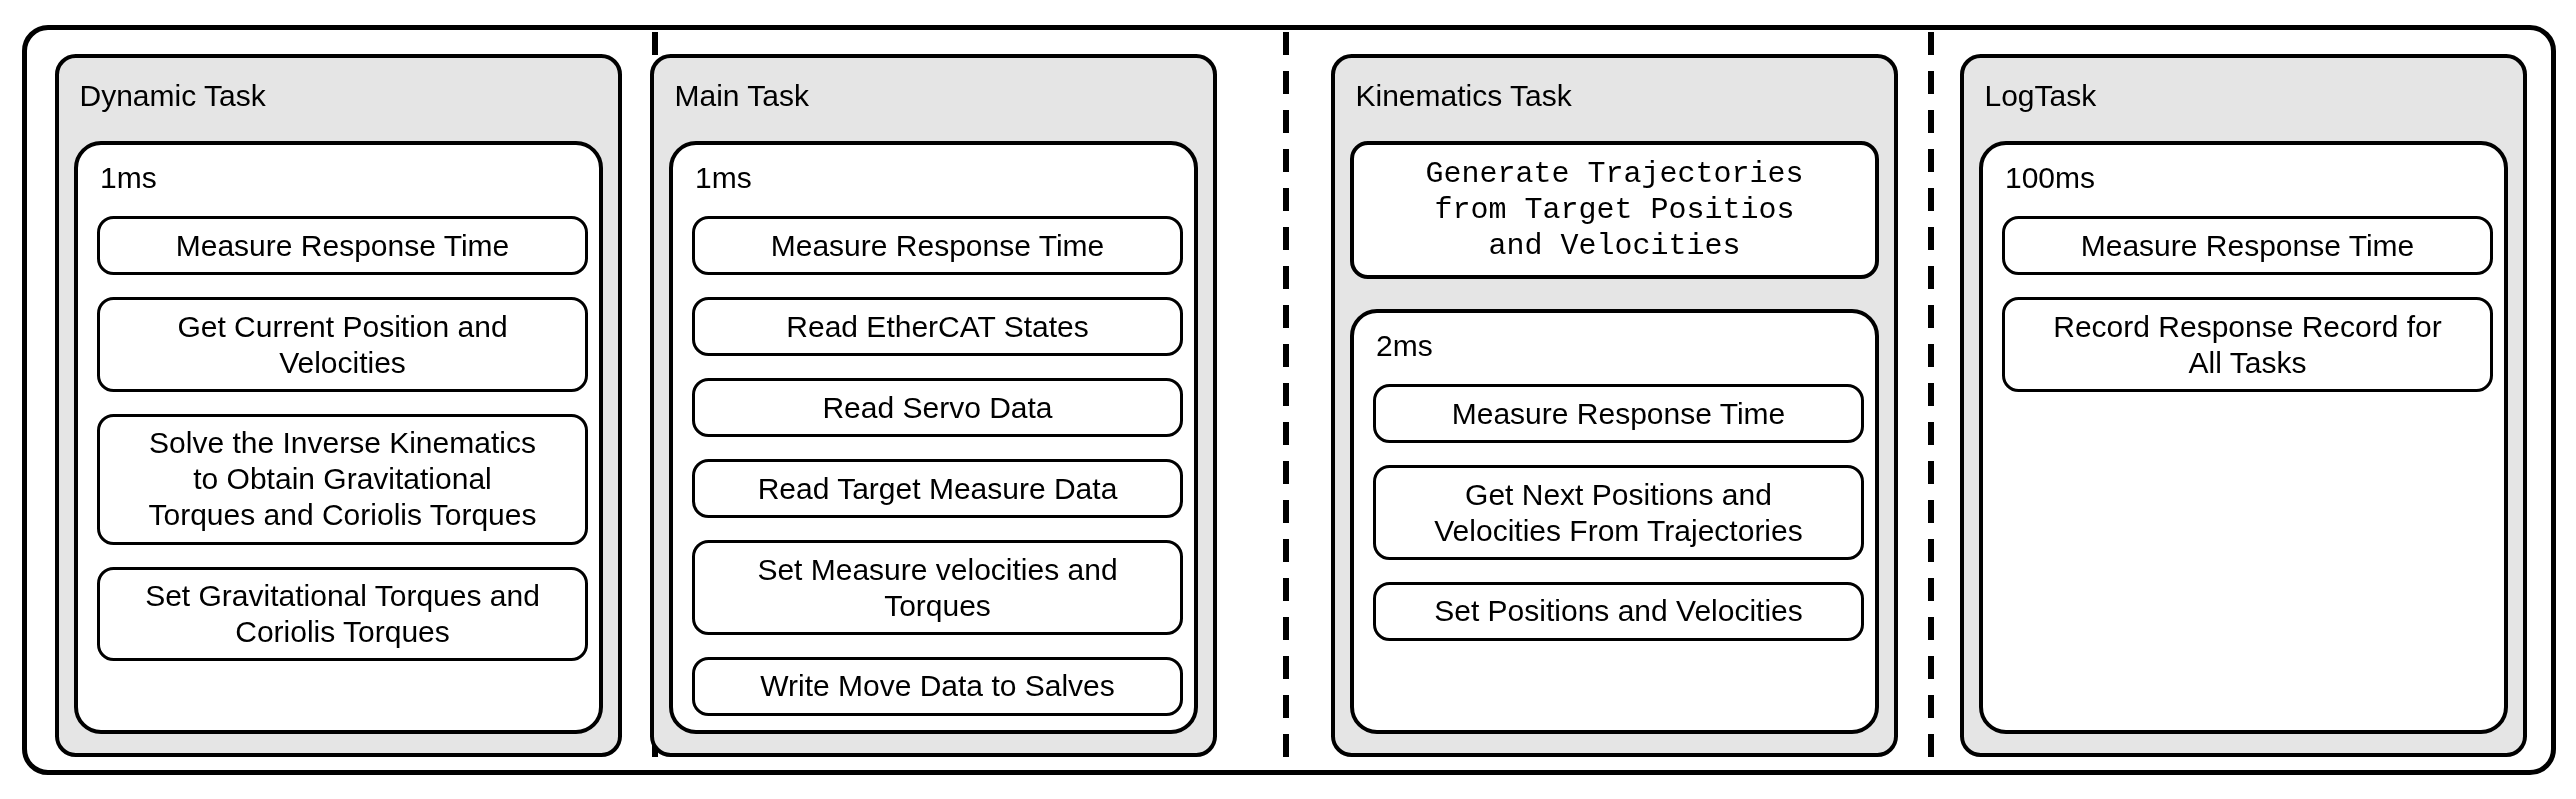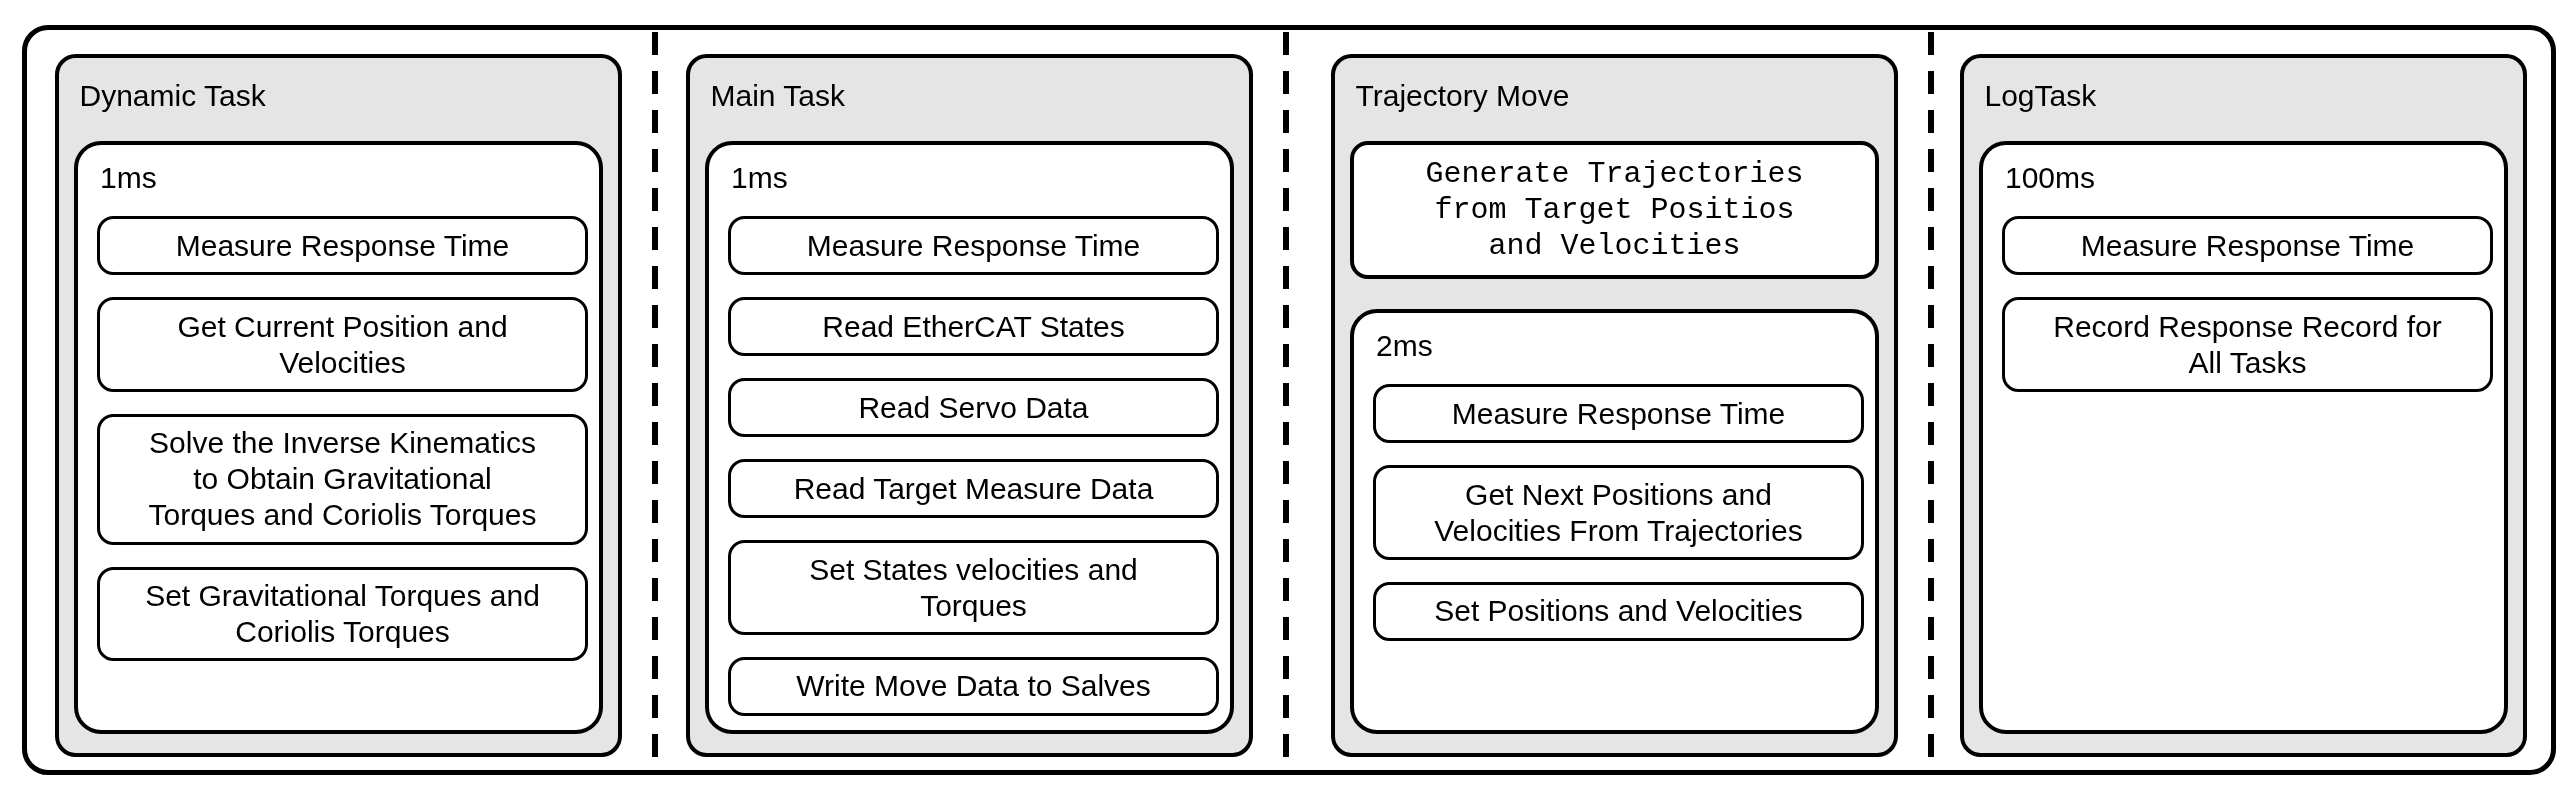--- a/index.html
+++ b/index.html
@@ -28,21 +28,21 @@
 
   .task-card {
     position: absolute; top: 54px; height: 703px; width: 567px;
     border: 4.8px solid #000; border-radius: 20.7px;
     background: #e5e5e5;
     display: flex; flex-direction: column;
     padding: 0 15px;
     gap: 8px;
   }
   .card-1 { left: 55px; }
-  .card-2 { left: 686px; }
+  .card-2 { left: 650px; }
   .card-3 { left: 1331px; }
   .card-4 { left: 1960px; }
 
   .task-title {
     height: 75px; flex: 0 0 auto;
     display: flex; align-items: center;
     padding-left: 5.5px;
     font-size: 30px; font-weight: normal; line-height: 1;
   }
 
@@ -113,28 +113,28 @@
 
   <section class="task-card card-2">
     <h2 class="task-title">Main Task</h2>
     <div class="period-box">
       <div class="period-label">1ms</div>
       <div class="steps">
         <div class="step">Measure Response Time</div>
         <div class="step">Read EtherCAT States</div>
         <div class="step">Read Servo Data</div>
         <div class="step">Read Target Measure Data</div>
-        <div class="step">Set States velocities and Torques</div>
+        <div class="step">Set Measure velocities and Torques</div>
         <div class="step">Write Move Data to Salves</div>
       </div>
     </div>
   </section>
 
   <section class="task-card card-3">
-    <h2 class="task-title">Trajectory Move</h2>
+    <h2 class="task-title">Kinematics Task</h2>
     <div class="pre-step">Generate Trajectories from Target Positios and Velocities</div>
     <div class="period-box">
       <div class="period-label">2ms</div>
       <div class="steps">
         <div class="step">Measure Response Time</div>
         <div class="step">Get Next Positions and Velocities From Trajectories</div>
         <div class="step">Set Positions and Velocities</div>
       </div>
     </div>
   </section>

